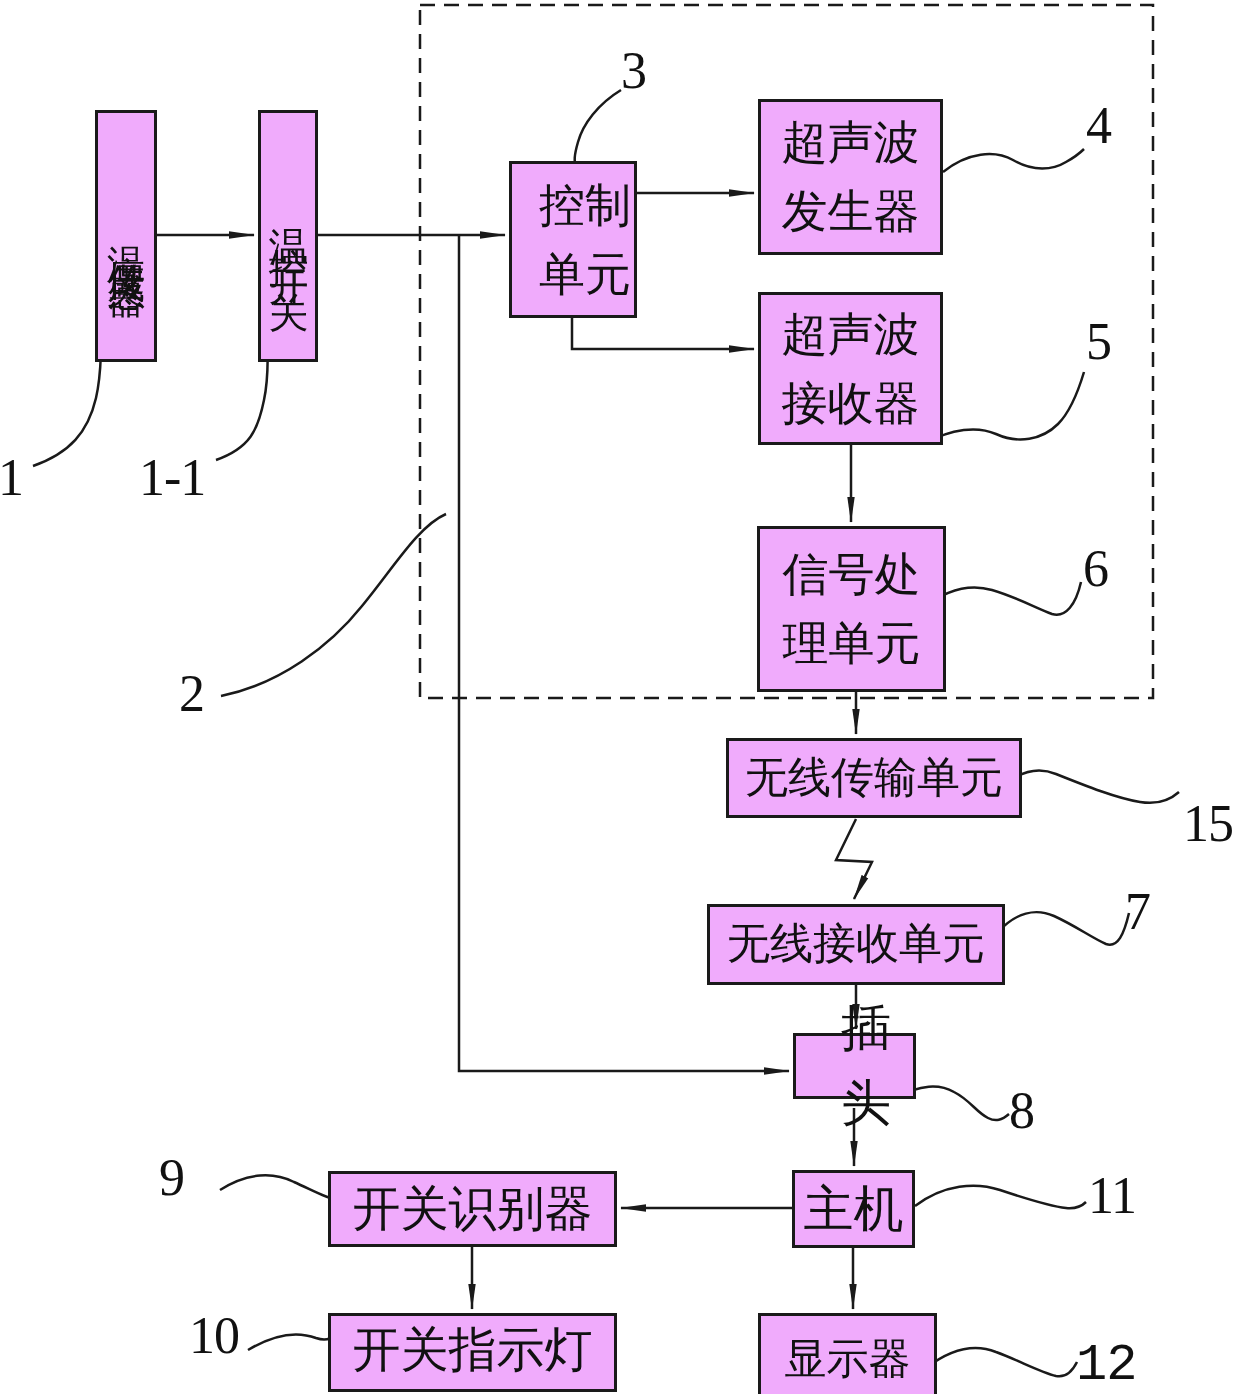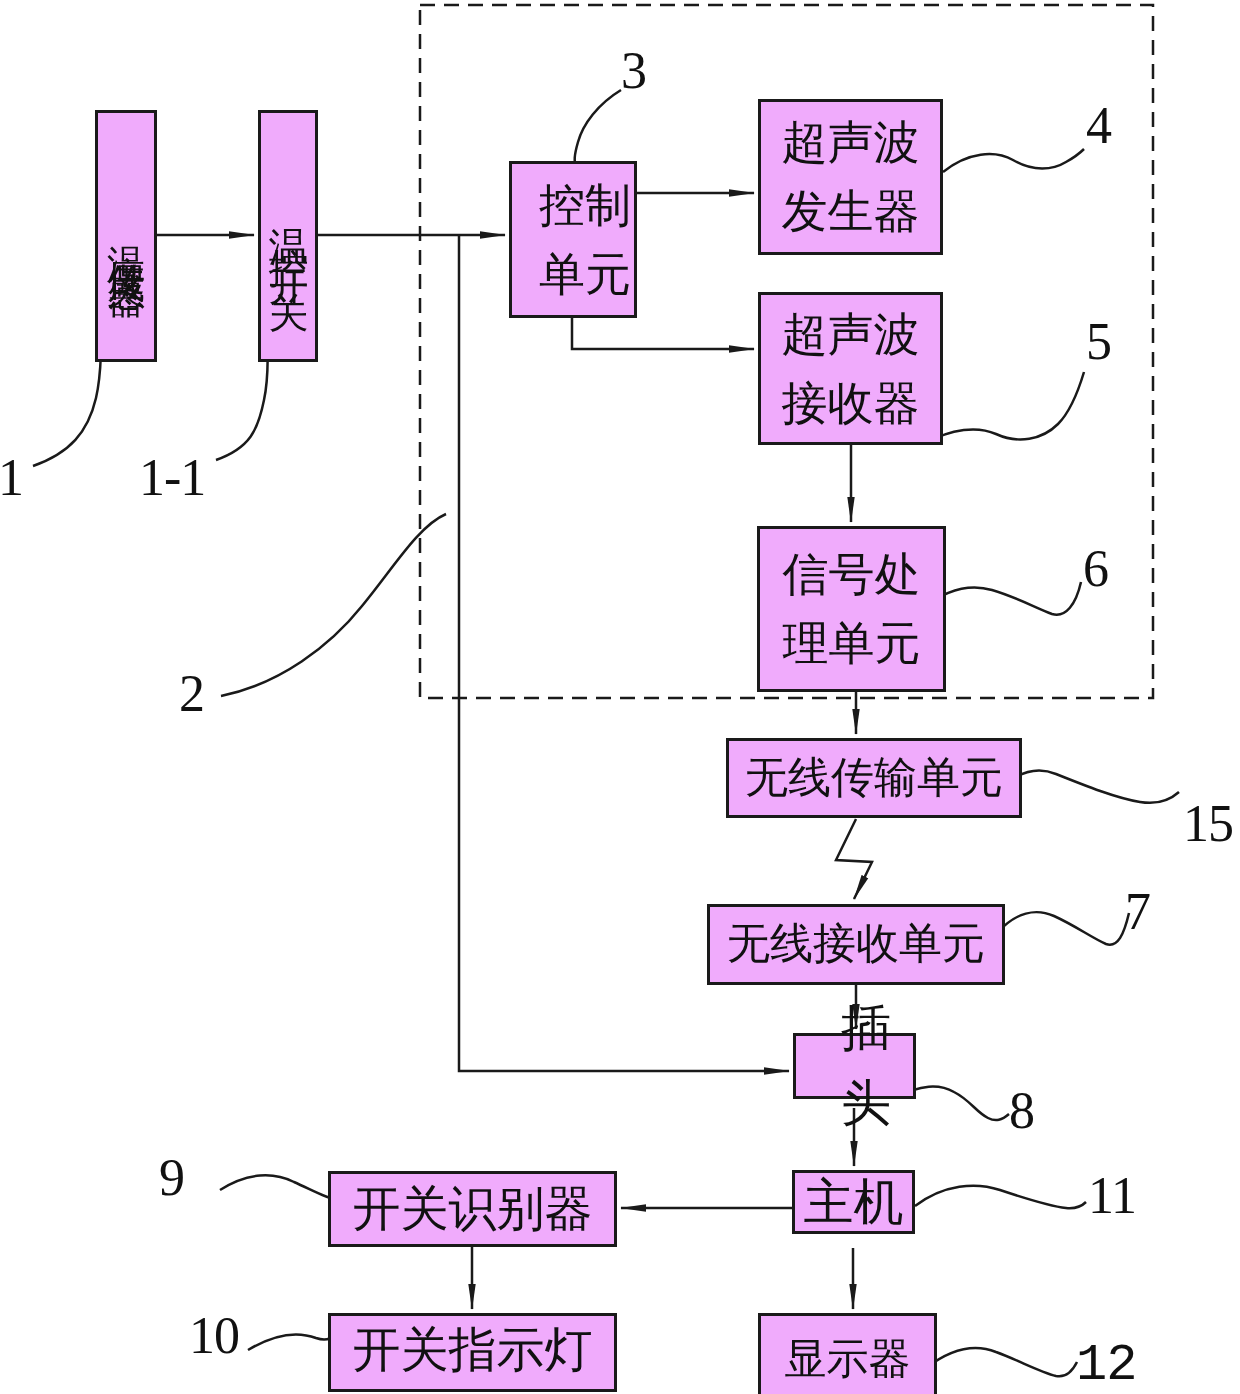--- a/index.html
+++ b/index.html
@@ -26,21 +26,21 @@
   
   .b-temp-sensor { left:95px;  top:110px;  width:62px;  height:252px; font-size:38px; letter-spacing:9px; }
   .b-temp-switch { left:258px; top:110px;  width:60px;  height:252px; font-size:40px; letter-spacing:21px; }
   .b-control     { left:509px; top:161px;  width:128px; height:157px; font-size:46px;padding-left:24px; }
   .b-ultra-gen   { left:758px; top:99px;   width:185px; height:156px; font-size:46px; }
   .b-ultra-recv  { left:758px; top:292px;  width:185px; height:153px; font-size:46px; }
   .b-signal      { left:757px; top:526px;  width:189px; height:166px; font-size:46px; }
   .b-wtx         { left:707px; top:738px;  width:296px; height:80px;  font-size:43px;margin-left:19px; }
   .b-wrx         { left:707px; top:904px;  width:298px; height:81px;  font-size:43px; }
   .b-plug        { left:793px; top:1033px; width:123px; height:66px;  font-size:50px;padding-left:23px; }
-  .b-host        { left:792px; top:1170px; width:123px; height:64px;  font-size:50px; }
+  .b-host        { left:792px; top:1170px; width:123px; height:78px;  font-size:50px; }
   .b-swid        { left:328px; top:1171px; width:289px; height:76px;  font-size:48px; }
   .b-swind       { left:328px; top:1313px; width:289px; height:79px;  font-size:48px;font-family:Liberation Mono, monospace; }
   .b-display     { left:758px; top:1313px; width:179px; height:92px;  font-size:42px; }
   
   .r1   { left:-2px;   top:452px; }
   .r1_1 { left:139px;  top:452px; }
   .r2   { left:179px;  top:668px; }
   .r3   { left:621px;  top:45px;  }
   .r4   { left:1086px; top:100px; }
   .r5   { left:1086px; top:316px; }

